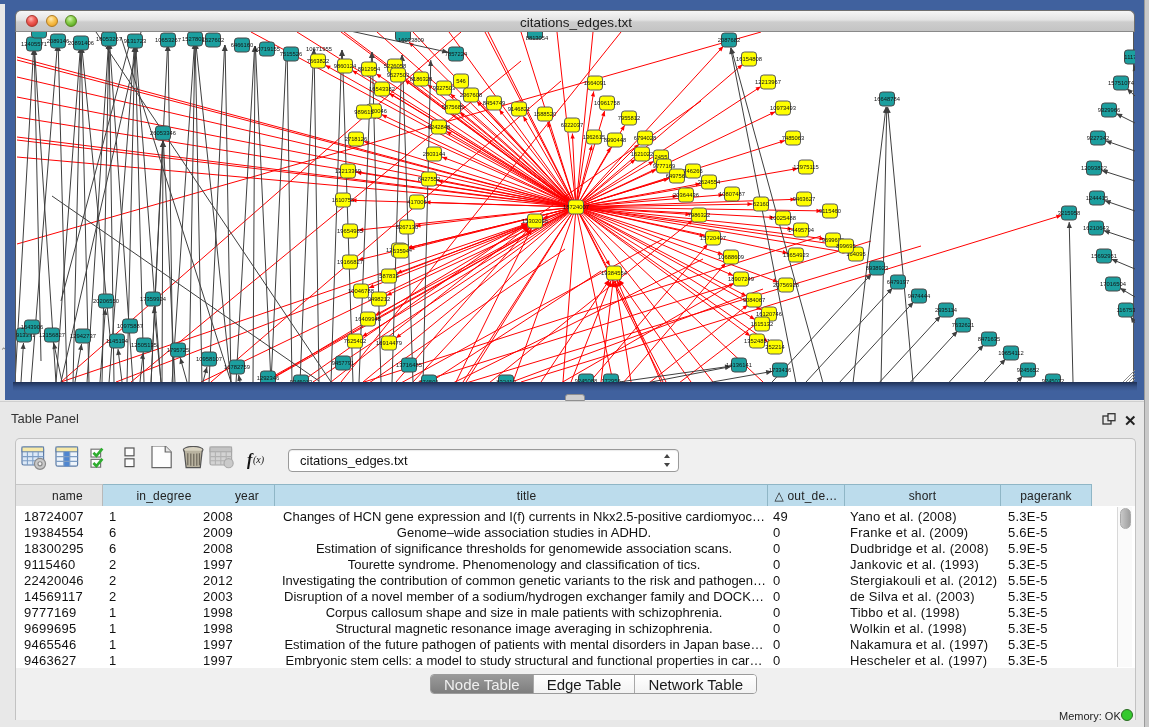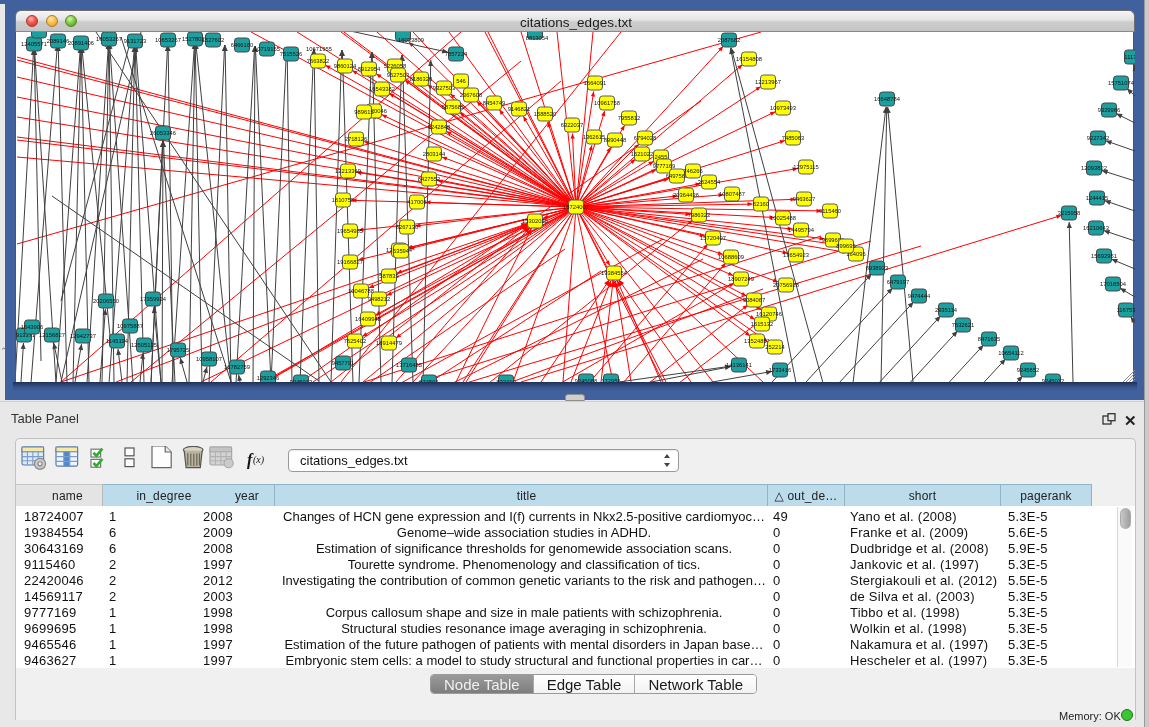--- a/index.html
+++ b/index.html
@@ -846,68 +846,69 @@
     <div class="row" style="top:19px">
       <span class="c0">19384554</span>
       <span class="c1">6</span>
       <span class="c2">2009</span>
       <span class="c3">Genome–wide association studies in ADHD.</span>
       <span class="c4">0</span>
       <span class="c5">Franke et al. (2009)</span>
       <span class="c6">5.6E-5</span>
     </div>
     <div class="row" style="top:35px">
-      <span class="c0">30643169</span>
+      <span class="c0">18300295</span>
       <span class="c1">6</span>
       <span class="c2">2008</span>
       <span class="c3">Estimation of significance thresholds for genomewide association scans.</span>
       <span class="c4">0</span>
       <span class="c5">Dudbridge et al. (2008)</span>
       <span class="c6">5.9E-5</span>
     </div>
     <div class="row" style="top:51px">
       <span class="c0">9115460</span>
       <span class="c1">2</span>
       <span class="c2">1997</span>
       <span class="c3">Tourette syndrome. Phenomenology and classification of tics.</span>
       <span class="c4">0</span>
-      <span class="c5">Jankovic et al. (1997)</span>
+      <span class="c5">Jankovic et al. (1993)</span>
       <span class="c6">5.3E-5</span>
     </div>
     <div class="row" style="top:67px">
       <span class="c0">22420046</span>
       <span class="c1">2</span>
       <span class="c2">2012</span>
       <span class="c3">Investigating the contribution of common genetic variants to the risk and pathogen…</span>
       <span class="c4">0</span>
       <span class="c5">Stergiakouli et al. (2012)</span>
       <span class="c6">5.5E-5</span>
     </div>
     <div class="row" style="top:83px">
       <span class="c0">14569117</span>
       <span class="c1">2</span>
       <span class="c2">2003</span>
+      <span class="c3">Disruption of a novel member of a sodium/hydrogen exchanger family and DOCK…</span>
       <span class="c4">0</span>
       <span class="c5">de Silva et al. (2003)</span>
       <span class="c6">5.3E-5</span>
     </div>
     <div class="row" style="top:99px">
       <span class="c0">9777169</span>
       <span class="c1">1</span>
       <span class="c2">1998</span>
       <span class="c3">Corpus callosum shape and size in male patients with schizophrenia.</span>
       <span class="c4">0</span>
       <span class="c5">Tibbo et al. (1998)</span>
       <span class="c6">5.3E-5</span>
     </div>
     <div class="row" style="top:115px">
       <span class="c0">9699695</span>
       <span class="c1">1</span>
       <span class="c2">1998</span>
-      <span class="c3">Structural studies resonance image averaging in schizophrenia.</span>
+      <span class="c3">Structural magnetic resonance image averaging in schizophrenia.</span>
       <span class="c4">0</span>
       <span class="c5">Wolkin et al. (1998)</span>
       <span class="c6">5.3E-5</span>
     </div>
     <div class="row" style="top:131px">
       <span class="c0">9465546</span>
       <span class="c1">1</span>
       <span class="c2">1997</span>
       <span class="c3">Estimation of the future pathogen of patients with mental disorders in Japan base…</span>
       <span class="c4">0</span>

